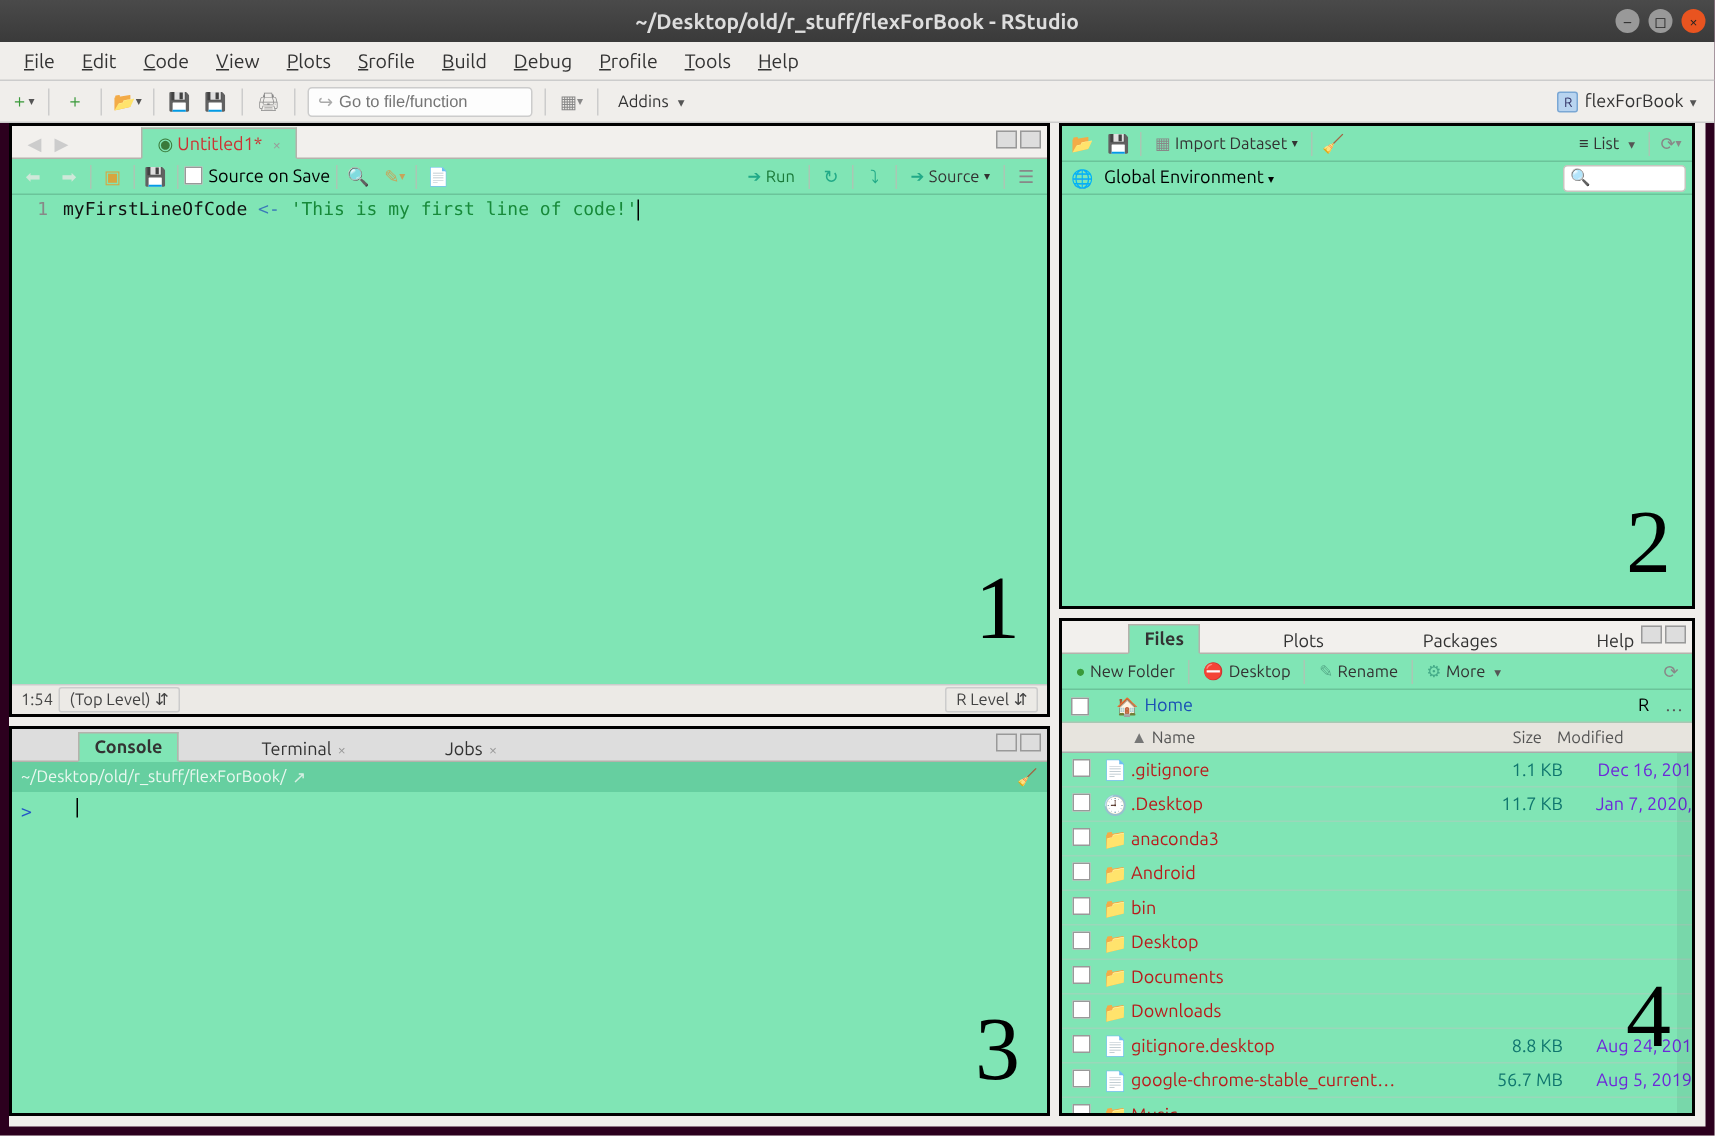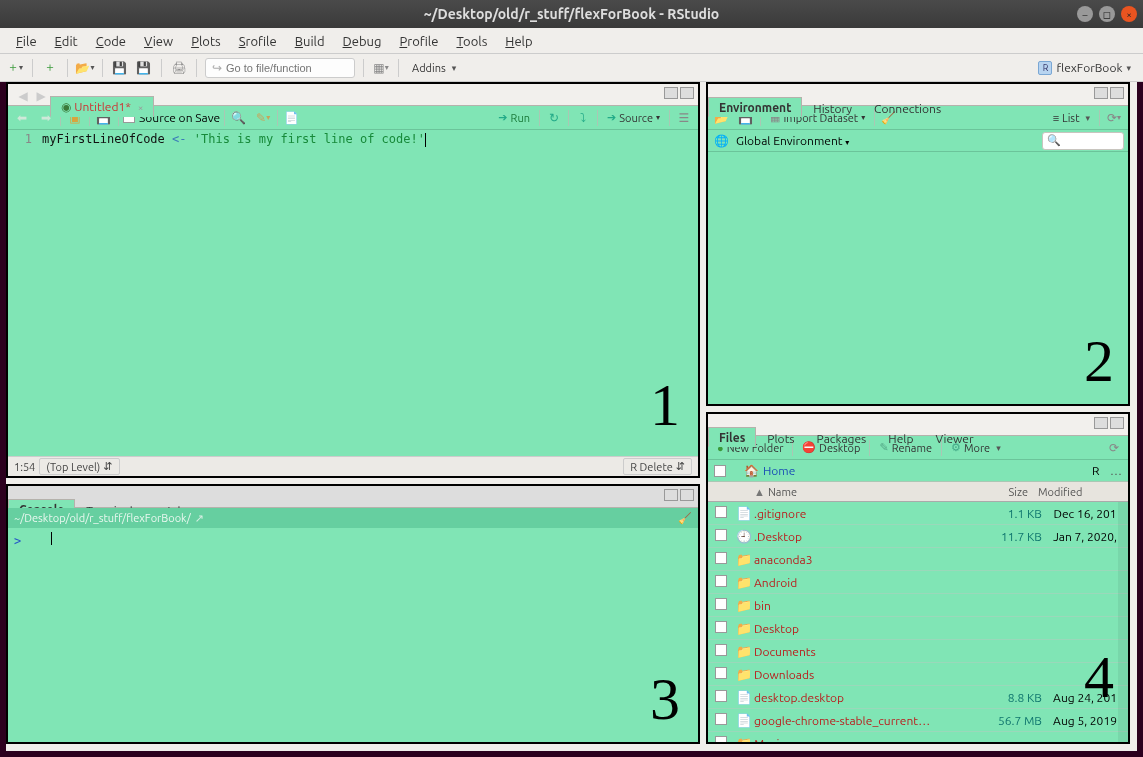--- a/index.html
+++ b/index.html
@@ -108,21 +108,22 @@
   border-bottom:1px solid #b5b2ac;
   position:relative;
 }
 .tab {
   padding: 3px 10px 2px 10px;
   font-size: 12px;
   color:#333;
   border:1px solid transparent;
   border-bottom:none;
   position:relative;
-  top:12px;
+  top:1px;
+  margin-left:44px;
 }
 .tab.active {
   background:#80e5b5;
   border:1px solid #b5b2ac;
   border-bottom:1px solid #80e5b5;
 }
 .tab .close-x { margin-left:4px; color:#999; font-size:10px;}
 
 .panebar {
   height:24px;
@@ -218,21 +219,21 @@
 }
 .files-list{flex:1;overflow:hidden;position:relative;}
 .file-row{
   display:flex;align-items:center;height:23px;font-size:12px;
   border-bottom:1px solid #9ad8ba;
 }
 .file-row .cb{width:26px;text-align:center;}
 .file-row .fico{width:20px;text-align:center;font-size:13px;}
 .file-row .fname{flex:1;color:#b91c1c;white-space:nowrap;overflow:hidden;text-overflow:ellipsis;}
 .file-row .fsize{width:80px;text-align:right;color:#0f766e;}
-.file-row .fmod{width:86px;text-align:center;color:#000000;white-space:nowrap;overflow:hidden;}
+.file-row .fmod{width:86px;text-align:right;color:#6d28d9;white-space:nowrap;overflow:hidden;}
 .file-row.folder .fico{color:#d8a53e;}
 .file-row.textf .fico{color:#d84c3e;}
 .file-row.clock .fico{color:#d8843e;}
 .file-row.doc .fico{color:#eee;}
 .scroll-ind{position:absolute;right:0;top:0;bottom:0;width:10px;background:rgba(0,0,0,0.06);}
 .chk{width:12px;height:12px;border:1px solid #999;background:#fff;display:inline-block;}
 .chk-wrap { display:inline-flex;align-items:flex-start;gap:4px;}
 
 .tri-down::after{content:"▾";font-size:9px;color:#555;margin-left:3px;}
 </style>
@@ -342,21 +343,21 @@
       <span class="btn-icon" style="color:#888">☰</span>
     </div>
     <div class="editor-body">
       <div class="gutter"><span>1</span></div>
       <div class="code-area"><span class="var">myFirstLineOfCode</span> <span class="assign">&lt;-</span> <span class="str">'This is my first line of code!'</span><span class="cursor-line"></span></div>
     </div>
     <div class="statusbar">
       <span>1:54</span>
       <span class="status-pill"><span>(Top Level)</span> ⇵</span>
       <span class="spacer"></span>
-      <span class="status-pill"><span>R Delete</span> ⇵</span>
+      <span class="status-pill"><span>R Level</span> ⇵</span>
     </div>
     <div class="big-num" style="right:18px;bottom:36px">1</div>
   </div>
 
   <div id="p3" class="pane">
     <div class="tabbar console-tabs">
       <div class="tab active" style="font-weight:bold">Console</div>
       <div class="tab"><span>Terminal</span><span class="close-x">×</span></div>
       <div class="tab"><span>Jobs</span><span class="close-x">×</span></div>
       <div class="corner-controls">
@@ -369,29 +370,20 @@
       <span style="margin-left:4px;color:#d7efe3">↗</span>
       <span style="position:absolute;right:6px;color:#d7efe3">🧹</span>
     </div>
     <div class="console-body">
       <span class="prompt">&gt;</span><span class="console-cursor"></span>
     </div>
     <div class="big-num" style="right:18px;bottom:8px">3</div>
   </div>
 
   <div id="p2" class="pane">
-    <div class="tabbar">
-      <div class="tab active" style="font-weight:bold">Environment</div>
-      <div class="tab">History</div>
-      <div class="tab">Connections</div>
-      <div class="corner-controls">
-        <div class="cbtn"></div>
-        <div class="cbtn"></div>
-      </div>
-    </div>
     <div class="panebar env-toolbar">
       <span class="btn-icon" style="color:#d8a53e">📂</span>
       <span class="btn-icon blue">💾</span>
       <span class="vsep"></span>
       <span class="btn-label">
           <span style="color:#888">▦</span> 
           <span>Import Dataset</span> 
           <span style="font-size:8px">▾</span>
         </span>
       <span class="vsep"></span>
@@ -522,21 +514,21 @@
         <div class="file-row folder">
           <span class="cb"><span class="chk"></span></span>
           <span class="fico">📁</span>
           <span class="fname">Downloads</span>
           <span class="fsize"></span>
           <span class="fmod"></span>
         </div>
         <div class="file-row doc">
           <span class="cb"><span class="chk"></span></span>
           <span class="fico">📄</span>
-          <span class="fname">desktop.desktop</span>
+          <span class="fname">gitignore.desktop</span>
           <span class="fsize">8.8 KB</span>
           <span class="fmod">Aug 24, 201</span>
         </div>
         <div class="file-row doc">
           <span class="cb"><span class="chk"></span></span>
           <span class="fico">📄</span>
           <span class="fname">google-chrome-stable_current…</span>
           <span class="fsize">56.7 MB</span>
           <span class="fmod">Aug 5, 2019</span>
         </div>

